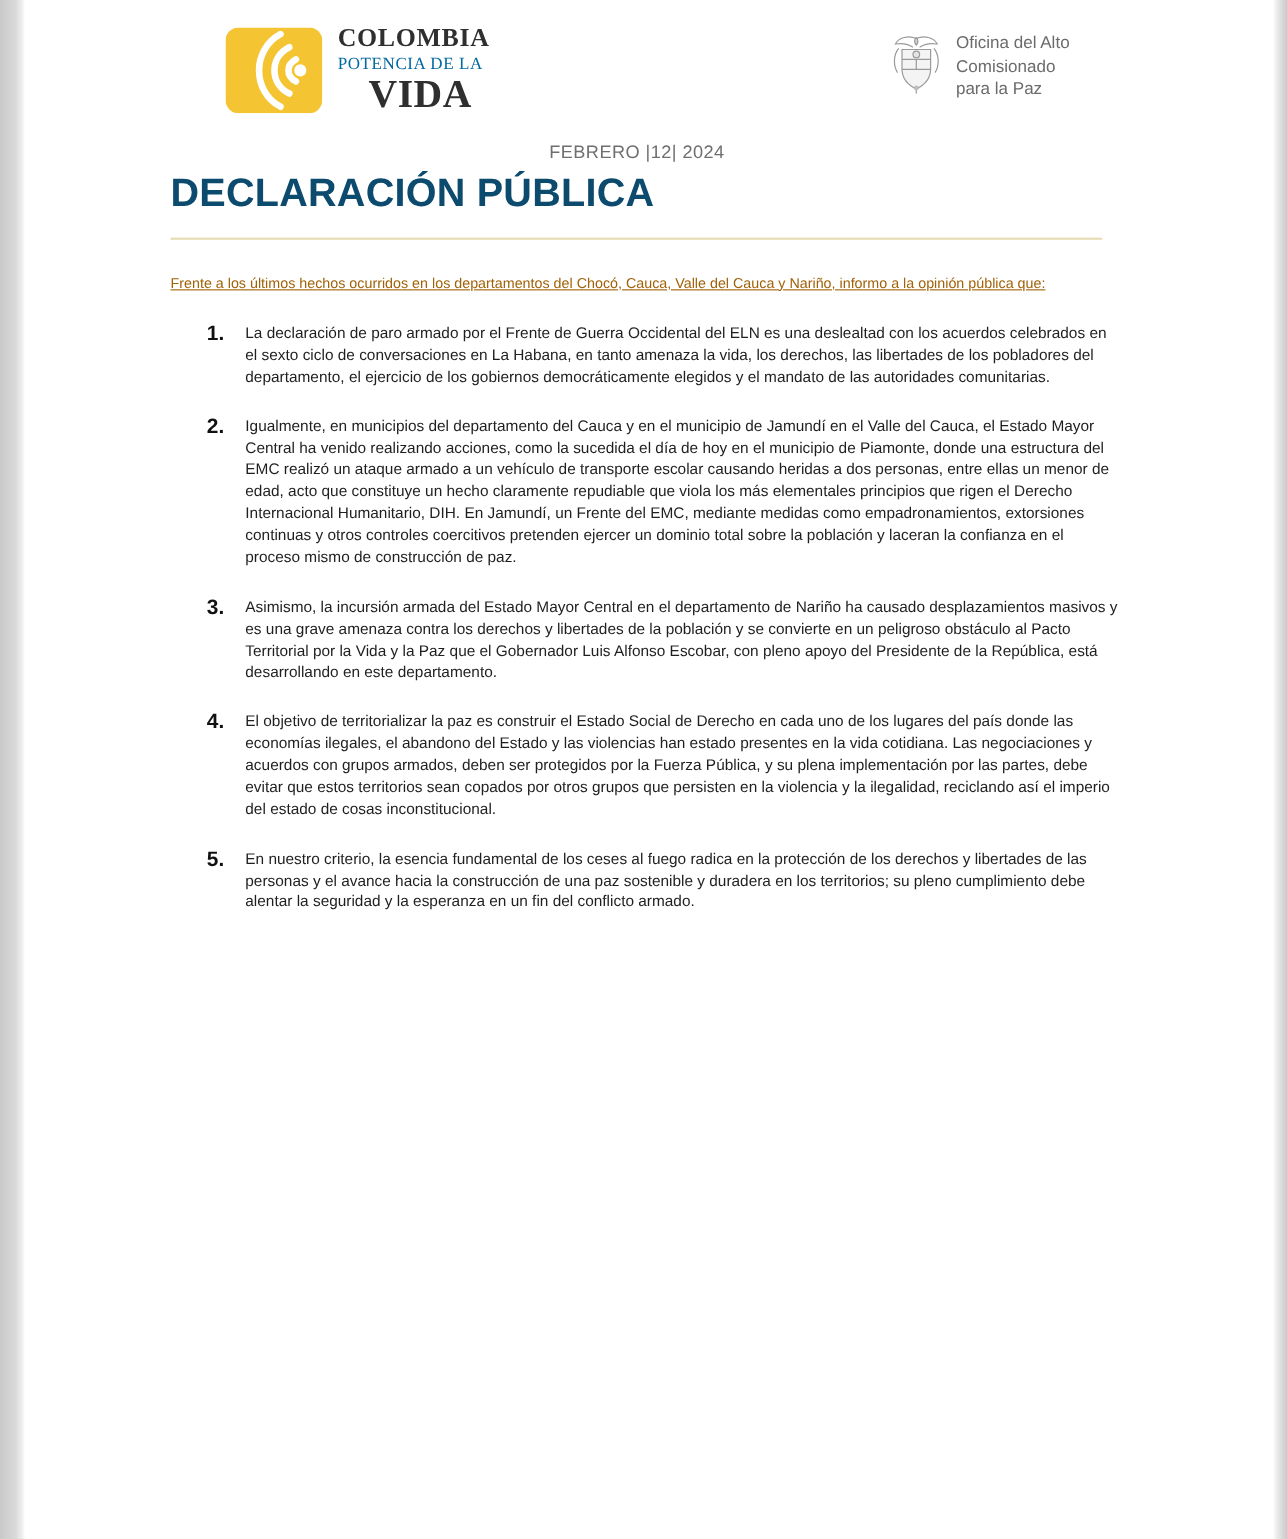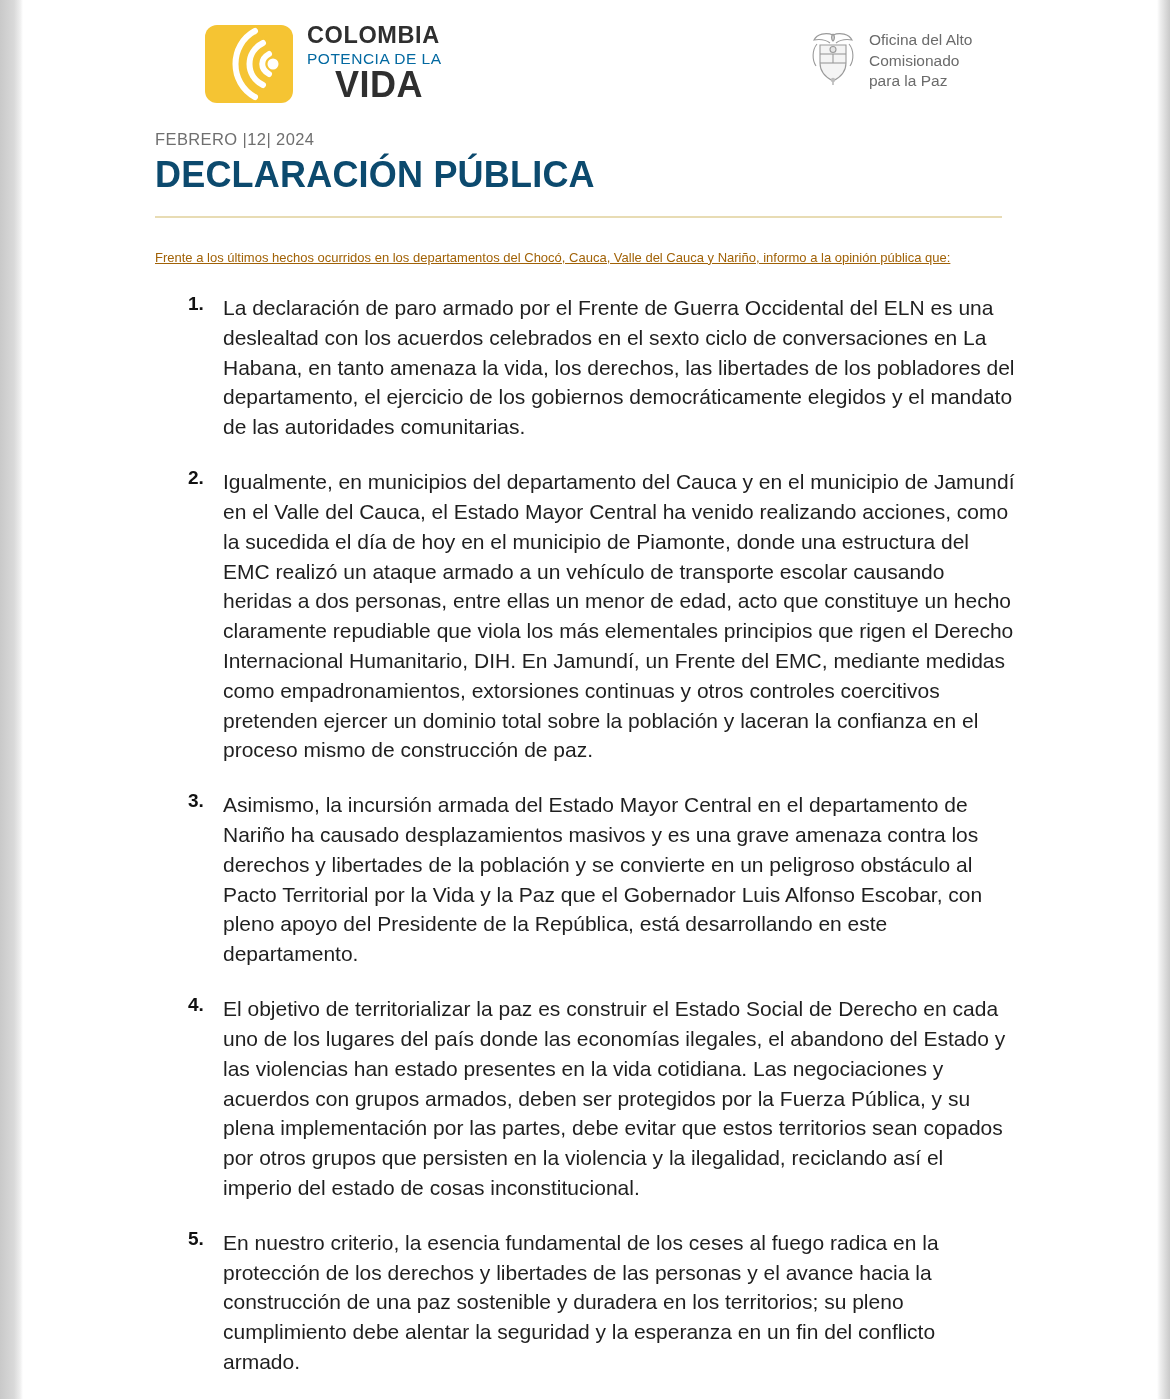--- a/index.html
+++ b/index.html
@@ -49,20 +49,21 @@
   .brand-mark {
     width: 88px;
     height: 78px;
     flex: 0 0 auto;
   }
   .brand-words {
     display: flex;
     flex-direction: column;
     justify-content: center;
     line-height: 1;
+    font-family: Liberation Serif, serif;
   }
   .brand-colombia {
     font-size: 23.5px;
     font-weight: bold;
     letter-spacing: 0.6px;
     color: #2f2f2f;
   }
   .brand-potencia {
     font-size: 15.5px;
     letter-spacing: 0.5px;
@@ -101,20 +102,21 @@
   
   .titleblock {
     margin: 0 0 0 132px;
     width: 848px;
   }
   .doc-date {
     font-size: 16.5px;
     letter-spacing: 0.4px;
     color: #6f6f6f;
     margin-bottom: 6px;
+    text-align: center;
   }
   .doc-title {
     font-size: 36px;
     font-weight: bold;
     letter-spacing: 0.2px;
     color: #0c4a6e;
     line-height: 1.1;
   }
   .rule {
     margin-top: 21px;
@@ -153,21 +155,21 @@
   }
   .item-num {
     position: absolute;
     left: 33px;
     top: 0;
     font-size: 19px;
     font-weight: bold;
     color: #111111;
   }
   .item-text {
-    font-size: 21px;
+    font-size: 14px;
     line-height: 1.42;
     text-align: justify;
     color: #1f1f1f;
     hyphens: none;
   }
   .item.gap-before {
     margin-top: 13px;
   }
 </style>
 </head>

